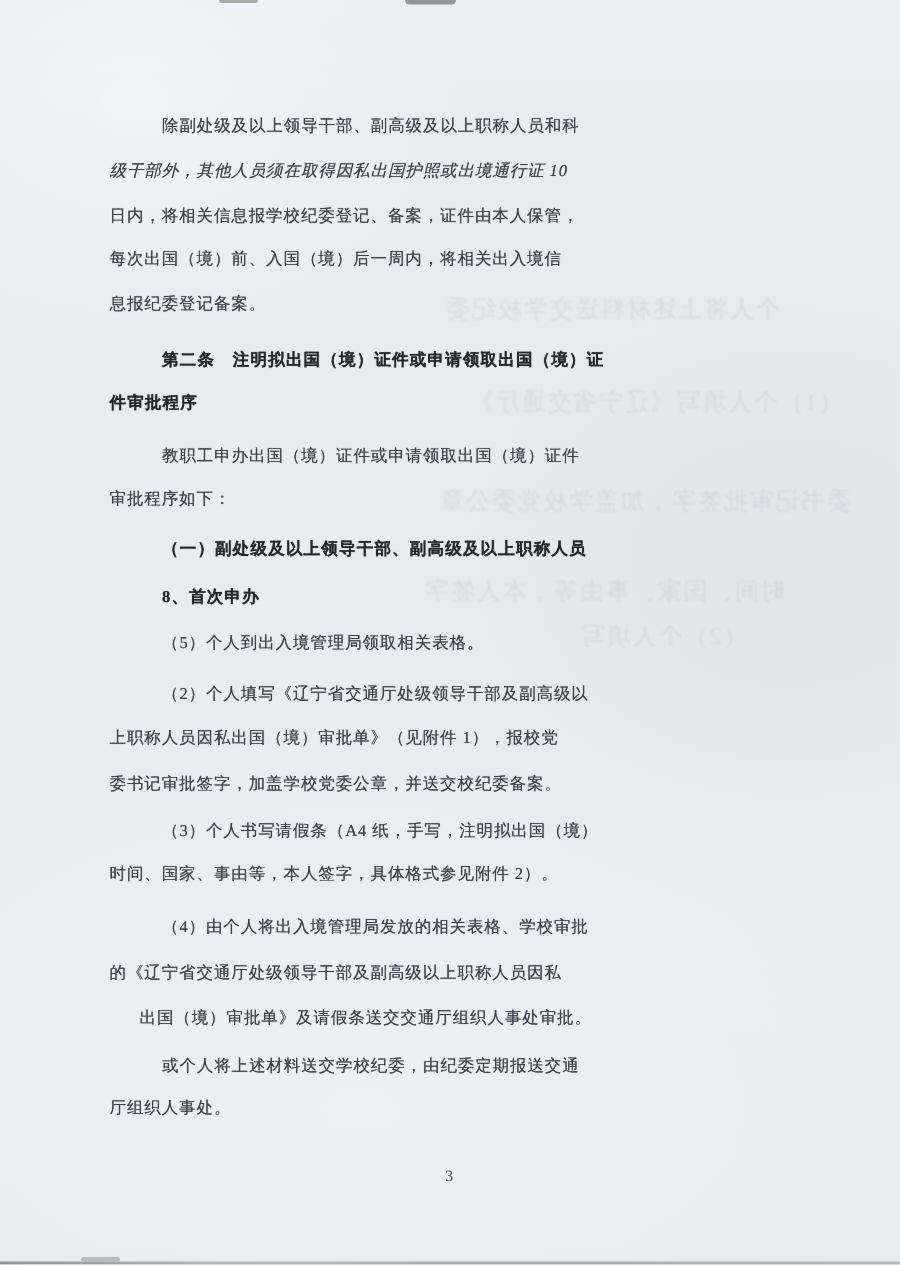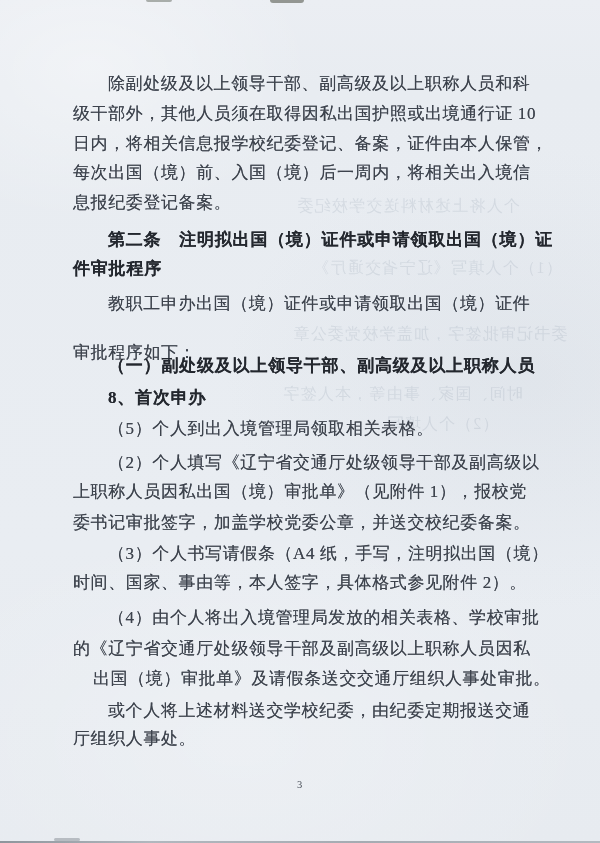--- a/index.html
+++ b/index.html
@@ -12,21 +12,21 @@
       radial-gradient(ellipse 320px 220px at 15% 8%, rgba(255,255,255,.38), transparent 70%),
       radial-gradient(ellipse 420px 320px at 88% 45%, rgba(203,210,219,.28), transparent 72%),
       radial-gradient(ellipse 520px 320px at 40% 88%, rgba(255,255,255,.22), transparent 70%),
       linear-gradient(180deg,#ebeef3 0%,#e8ecf1 10%,#e9edf2 65%,#e7ebf0 100%);
     font-family:"Liberation Serif","DejaVu Serif",serif;
   }
   .line{
     position:absolute;
     left:73px;
     white-space:nowrap;
-    font-size:17px;
+    font-size:11px;
     letter-spacing:0.6px;
     color:#3d434d;
     text-shadow:0 0 0.5px rgba(61,67,77,.75);
     line-height:22px;
   }
   .indent{padding-left:35px;}
   .heading{
     font-weight:700;
     color:#23272e;
     letter-spacing:0.8px;
@@ -71,30 +71,30 @@
   <div class="bottom-edge"></div>
 
   <div class="ghost" style="left:296px;top:196px;">个人将上述材料送交学校纪委</div>
   <div class="ghost" style="left:312px;top:258px;">（1）个人填写《辽宁省交通厅》</div>
   <div class="ghost" style="left:292px;top:324px;">委书记审批签字，加盖学校党委公章</div>
   <div class="ghost" style="left:282px;top:384px;">时间、国家、事由等，本人签字</div>
   <div class="ghost" style="left:386px;top:414px;">（2）个人填写</div>
 
   <div>
     <div class="line indent" style="top:73px;">除副处级及以上领导干部、副高级及以上职称人员和科</div>
-    <div class="line" style="top:103px;">级干部外，其他人员须在取得因私出国护照或出境通行证 10</div>
+    <div class="line" style="top:103px;font-style:italic;">级干部外，其他人员须在取得因私出国护照或出境通行证 10</div>
     <div class="line" style="top:133px;">日内，将相关信息报学校纪委登记、备案，证件由本人保管，</div>
     <div class="line" style="top:162px;">每次出国（境）前、入国（境）后一周内，将相关出入境信</div>
     <div class="line" style="top:192px;">息报纪委登记备案。</div>
 
     <div class="line indent heading" style="top:229px;">第二条　注明拟出国（境）证件或申请领取出国（境）证</div>
     <div class="line heading" style="top:258px;">件审批程序</div>
 
     <div class="line indent" style="top:293px;">教职工申办出国（境）证件或申请领取出国（境）证件</div>
-    <div class="line" style="top:322px;margin-top:20px;">审批程序如下：</div>
+    <div class="line" style="top:322px;">审批程序如下：</div>
 
     <div class="line indent heading" style="top:355px;">（一）副处级及以上领导干部、副高级及以上职称人员</div>
     <div class="line indent heading" style="top:387px;">8、首次申办</div>
 
     <div class="line indent" style="top:418px;">（5）个人到出入境管理局领取相关表格。</div>
     <div class="line indent" style="top:452px;">（2）个人填写《辽宁省交通厅处级领导干部及副高级以</div>
     <div class="line" style="top:481px;">上职称人员因私出国（境）审批单》（见附件 1），报校党</div>
     <div class="line" style="top:512px;">委书记审批签字，加盖学校党委公章，并送交校纪委备案。</div>
     <div class="line indent" style="top:543px;">（3）个人书写请假条（A4 纸，手写，注明拟出国（境）</div>
     <div class="line" style="top:572px;">时间、国家、事由等，本人签字，具体格式参见附件 2）。</div>

